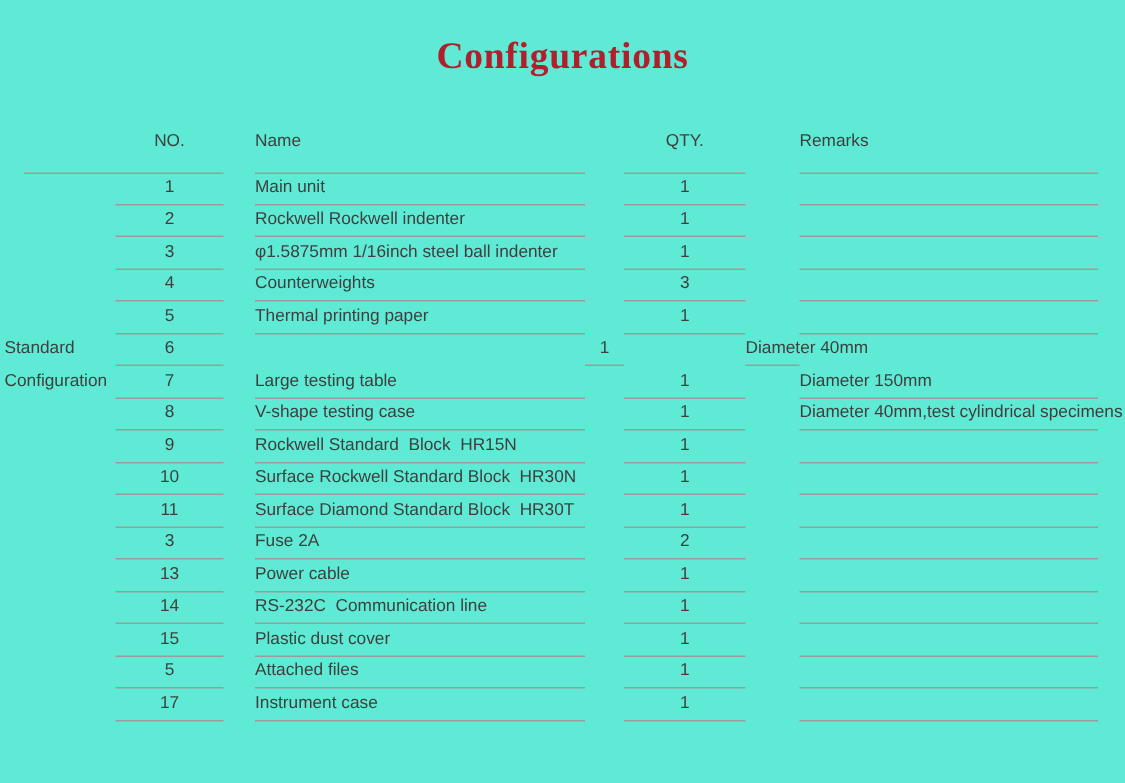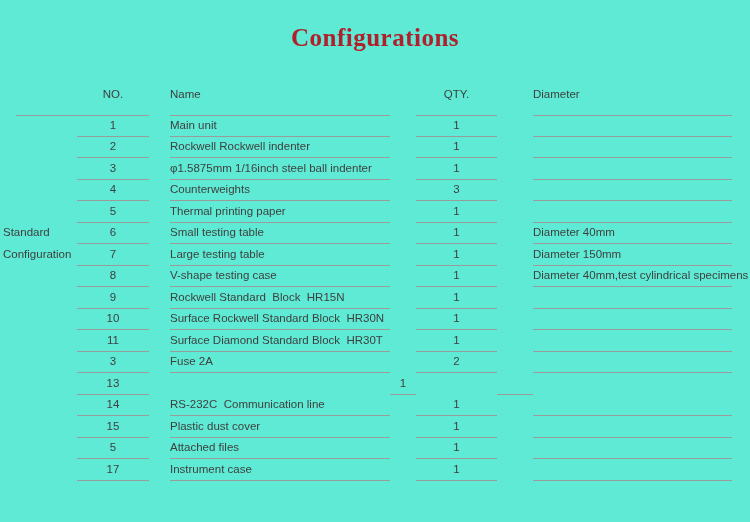--- a/index.html
+++ b/index.html
@@ -90,21 +90,21 @@
   <div class="config-table">
 
     <div class="trow header">
       <div class="cell ruled"></div>
       <div class="cell ruled c-center">NO.</div>
       <div class="cell"></div>
       <div class="cell ruled c-left">Name</div>
       <div class="cell"></div>
       <div class="cell ruled c-center">QTY.</div>
       <div class="cell"></div>
-      <div class="cell ruled c-left">Diameter</div>
+      <div class="cell ruled c-left">Remarks</div>
     </div>
 
     <div>
   <div class="trow">
     <div class="cell"></div>
     <div class="cell ruled c-center">1</div>
     <div class="cell"></div>
     <div class="cell ruled c-left">Main unit</div>
     <div class="cell"></div>
     <div class="cell ruled c-center">1</div>
@@ -153,21 +153,20 @@
     <div class="cell"></div>
     <div class="cell ruled c-center">1</div>
     <div class="cell"></div>
     <div class="cell ruled c-left"></div>
   </div>
 
   <div class="trow">
     <div class="cell"></div>
     <div class="cell ruled c-center">6</div>
     <div class="cell"></div>
-    <div class="cell ruled c-left">Small testing table</div>
     <div class="cell"></div>
     <div class="cell ruled c-center">1</div>
     <div class="cell"></div>
     <div class="cell ruled c-left">Diameter 40mm</div>
   </div>
 
   <div class="trow">
     <div class="cell"></div>
     <div class="cell ruled c-center">7</div>
     <div class="cell"></div>
@@ -230,20 +229,21 @@
     <div class="cell"></div>
     <div class="cell ruled c-center">2</div>
     <div class="cell"></div>
     <div class="cell ruled c-left"></div>
   </div>
 
   <div class="trow">
     <div class="cell"></div>
     <div class="cell ruled c-center">13</div>
     <div class="cell"></div>
+    <div class="cell ruled c-left">Power cable</div>
     <div class="cell"></div>
     <div class="cell ruled c-center">1</div>
     <div class="cell"></div>
     <div class="cell ruled c-left"></div>
   </div>
 
   <div class="trow">
     <div class="cell"></div>
     <div class="cell ruled c-center">14</div>
     <div class="cell"></div>

